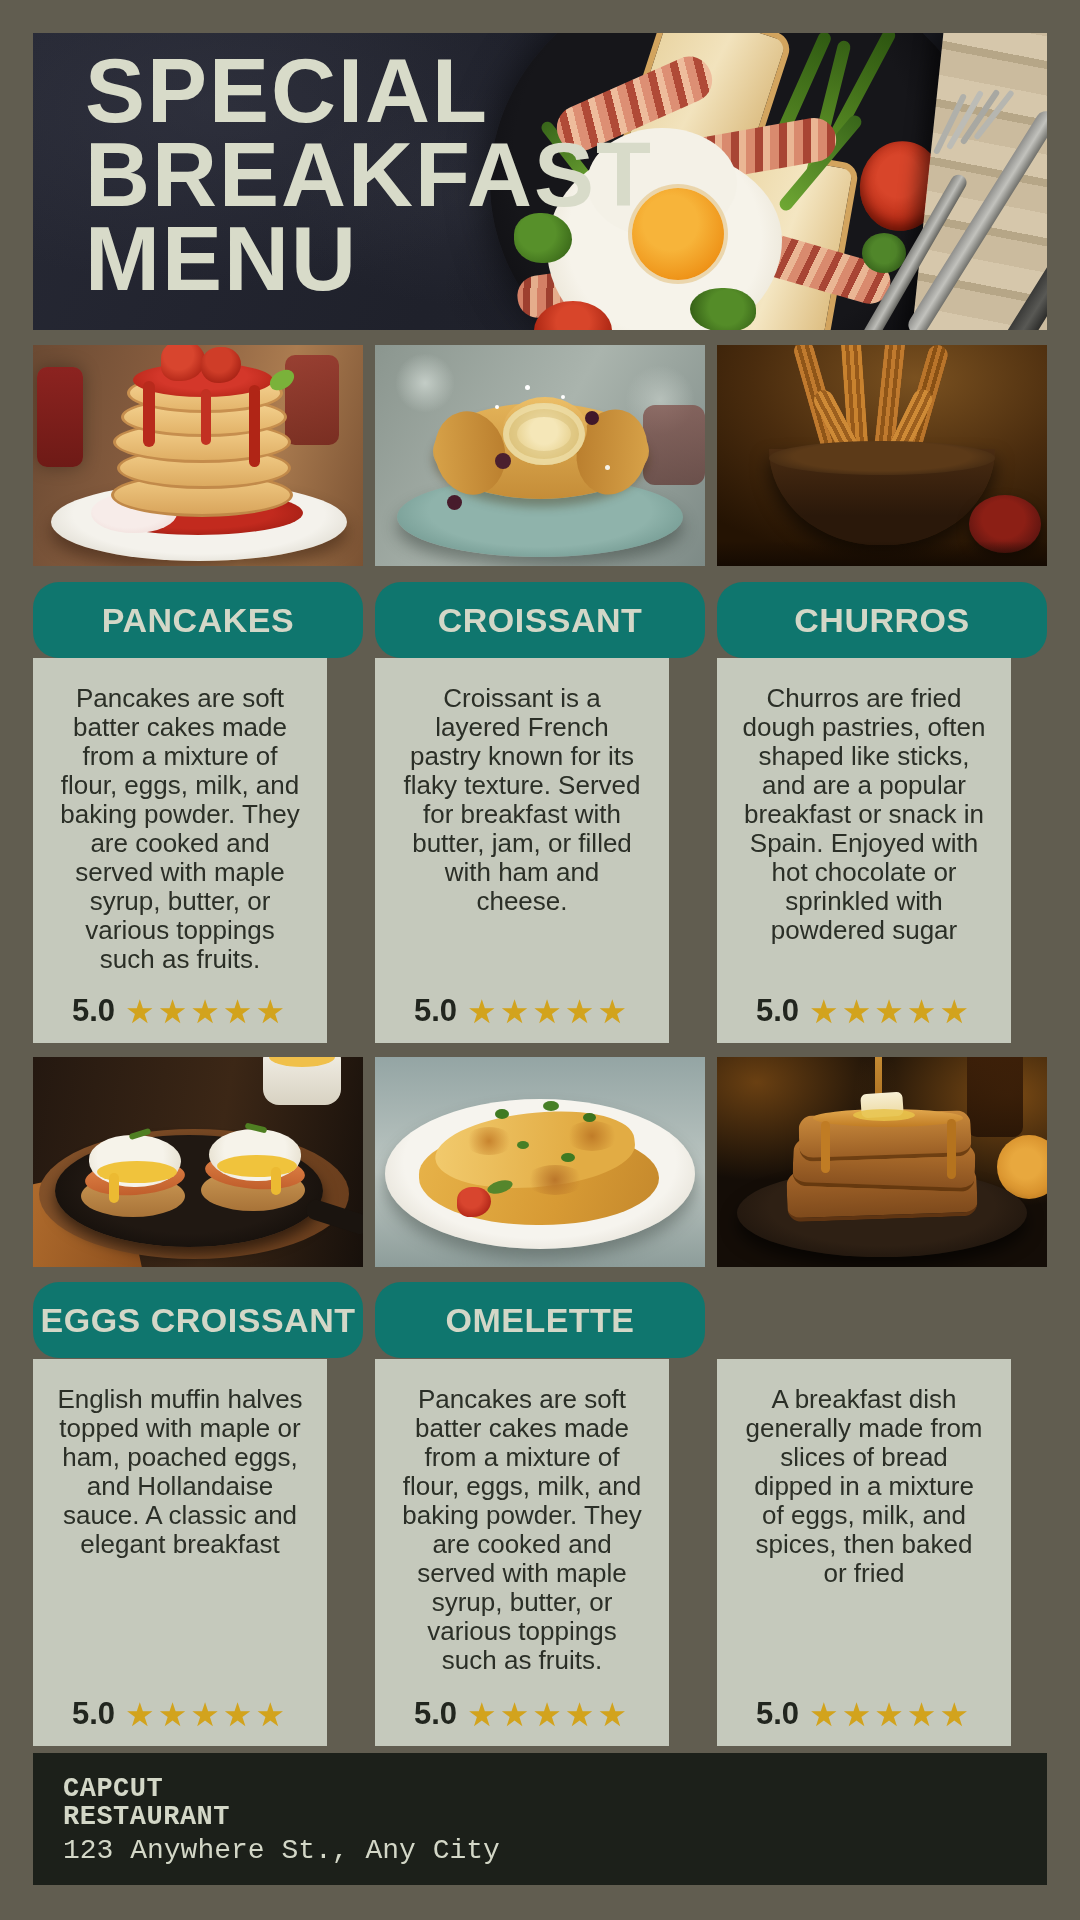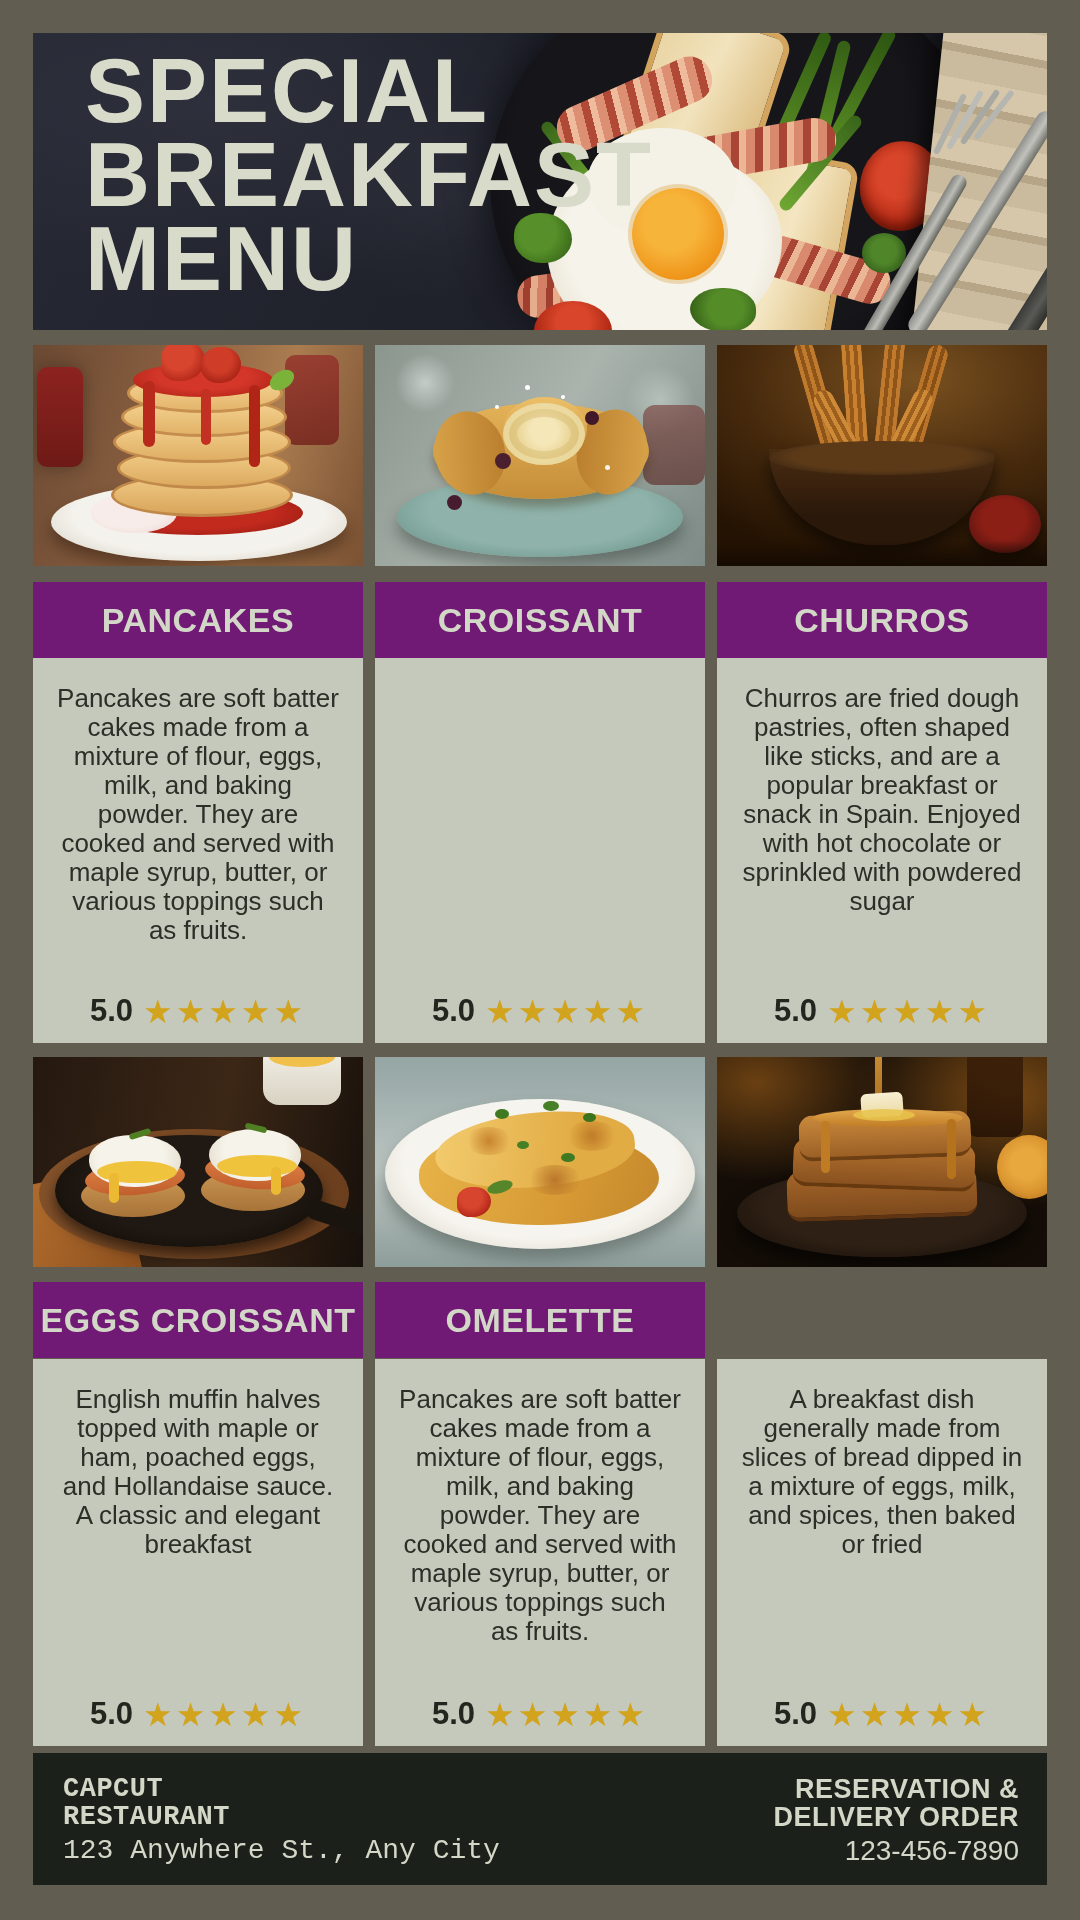--- a/index.html
+++ b/index.html
@@ -29,30 +29,30 @@
   }
   .banner-photo{position:absolute;right:0;top:0;width:625px;height:297px;}
 
   
   .photo{position:absolute;width:330px;overflow:hidden;background:#333;}
   .photo.r1{top:345px;height:221px;}
   .photo.r2{top:1057px;height:210px;}
   .c1{left:33px;} .c2{left:375px;} .c3{left:717px;}
 
   .titlebar{
-    position:absolute;width:330px;height:76px;background:#701a75;
-    display:flex;align-items:center;justify-content:center;
+    position:absolute;width:330px;height:76px;background:#0f766e;
+    display:flex;align-items:center;justify-content:center;border-radius:26px;
   }
   .titlebar.r1{top:582px;} .titlebar.r2{top:1282px;}
   .titlebar span{
     color:#d3d7c7;font-weight:bold;font-size:34px;letter-spacing:.5px;
   }
 
   .panel{
-    position:absolute;width:330px;background:#c5c9bc;
+    position:absolute;width:294px;background:#c5c9bc;
   }
   .panel.r1{top:658px;height:385px;}
   .panel.r2{top:1359px;height:387px;}
   .desc{
     padding:26px 24px 0;
     text-align:center;color:#2b2f27;
     font-size:26px;line-height:29px;
   }
   .rating{
     position:absolute;left:0;right:0;bottom:14px;
@@ -190,20 +190,21 @@
     </div>
 
   <div class="panel r1 c1">
     <div class="desc">Pancakes are soft batter cakes made from a mixture of flour, eggs, milk, and baking powder. They are cooked and served with maple syrup, butter, or various toppings such as fruits.</div>
     <div class="rating">
       <span class="score">5.0</span>
       <span class="stars">★★★★★</span>
     </div>
   </div>
   <div class="panel r1 c2">
+    <div class="desc">Croissant is a layered French pastry known for its flaky texture. Served for breakfast with butter, jam, or filled with ham and cheese.</div>
     <div class="rating">
       <span class="score">5.0</span>
       <span class="stars">★★★★★</span>
     </div>
   </div>
   <div class="panel r1 c3">
     <div class="desc">Churros are fried dough pastries, often shaped like sticks, and are a popular breakfast or snack in Spain. Enjoyed with hot chocolate or sprinkled with powdered sugar</div>
     <div class="rating">
       <span class="score">5.0</span>
       <span class="stars">★★★★★</span>
@@ -292,20 +293,15 @@
       <span class="stars">★★★★★</span>
     </div>
   </div>
 
   <div class="footer">
     <div class="footer-left">
       <div class="bold-line">CAPCUT</div>
       <div class="bold-line">RESTAURANT</div>
       <div class="plain-line">123 Anywhere St., Any City</div>
     </div>
-    <div class="footer-right">
-      <div class="bold-line">RESERVATION &amp;</div>
-      <div class="bold-line">DELIVERY ORDER</div>
-      <div class="plain-line">123-456-7890</div>
-    </div>
   </div>
 
 </div>
 
 </body></html>

